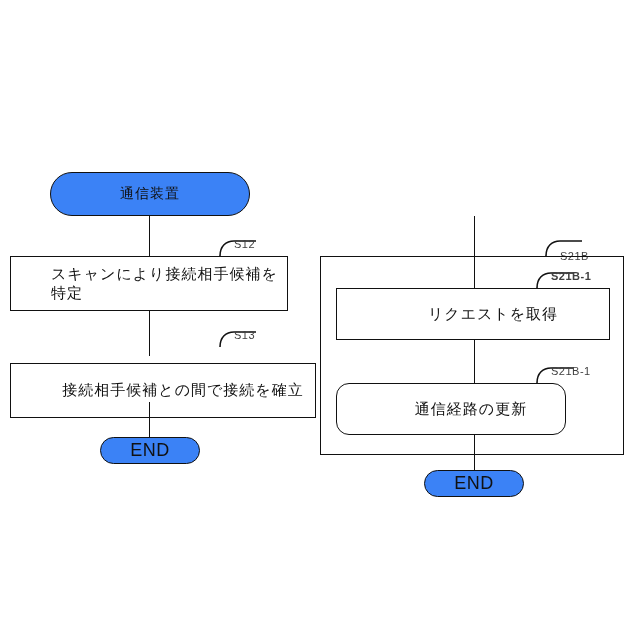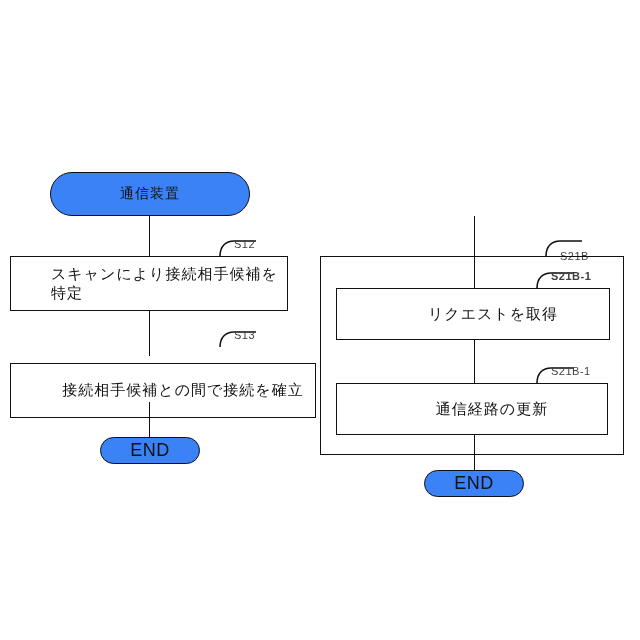--- a/index.html
+++ b/index.html
@@ -139,19 +139,19 @@
 
   <div class="process inner" style="left:336px; top:288px; width:274px; height:52px;">リクエストを取得</div>
 
   <div class="vline" style="left:474px; top:340px; height:43px;"></div>
 
   <svg class="leader-svg" style="left:535px; top:365px; width:40px; height:20px;" viewBox="0 0 40 20">
     <path d="M2,18 C2,8 8,3 16,3 L38,3" fill="none" stroke="#111" stroke-width="1.6"></path>
   </svg>
   <div class="step-label" style="left:551px; top:365px;">S21B-1</div>
 
-  <div class="process inner" style="left:336px; top:383px; width:272px; height:52px;">通信経路の更新</div>
+  <div class="process inner" style="left:336px; top:383px; width:230px; height:52px;border-radius:13px;">通信経路の更新</div>
 
   <div class="vline" style="left:474px; top:435px; height:35px;"></div>
 
   <div class="terminator end-node" style="left:424px; top:470px; width:100px; height:27px;">END</div>
 
 </div>
 
 </body></html>

